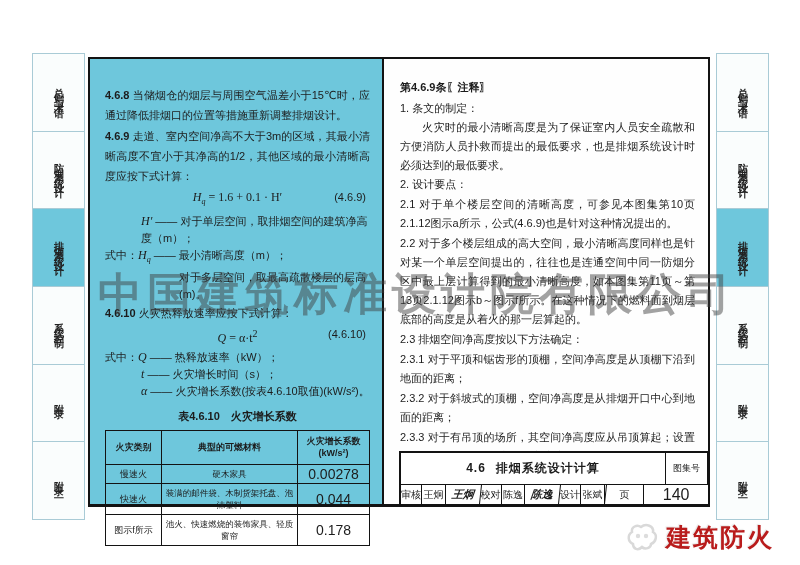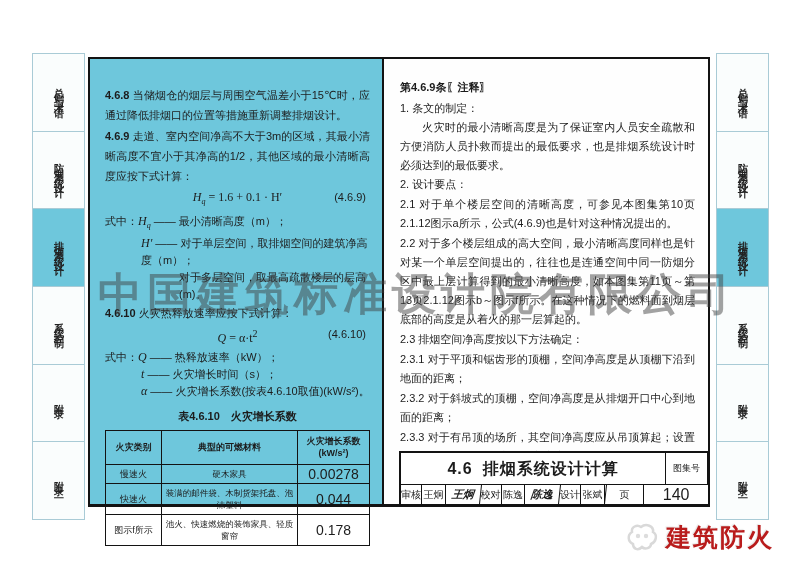--- a/index.html
+++ b/index.html
@@ -53,21 +53,21 @@
   .rp p { text-align:justify; margin:0; }
   .rp .head { font-weight:bold; margin-bottom:2px; }
   .rp .ind { text-indent:2em; }
   .rp .gap { margin-top:1px; }
 
   
   .title-block { position:absolute; right:0; bottom:0; width:309px; background:#fff;
                  border-top:2px solid #131313; border-left:2px solid #131313; font-size:9px; }
   .tb-row1 { display:flex; height:31px; }
   .tb-title { flex:1; display:flex; align-items:center; justify-content:center; gap:10px;
-              border-right:1px solid #131313; font-weight:bold; font-size:16px; letter-spacing:1px; }
+              border-right:1px solid #131313; font-weight:bold; font-size:12px; letter-spacing:1px; }
   .tb-figlabel { width:42px; display:flex; align-items:center; justify-content:center;
                  border-right:1px solid #131313; font-size:9px; }
   .tb-figno { width:70px; display:flex; align-items:center; justify-content:center;
               font-size:12px; font-family:"Liberation Serif",serif; }
   .tb-row2 { display:flex; height:20px; border-top:1px solid #131313; }
   .tb-row2 .c { display:flex; align-items:center; justify-content:center;
                 border-right:1px solid #131313; font-size:10px; overflow:hidden; white-space:nowrap; }
   .c.lab { width:23px; }
   .c.nam { width:26px; }
   .c.sig { width:38px; font-family:"Liberation Serif","DejaVu Serif",serif; font-style:italic;
@@ -139,22 +139,22 @@
     <div class="panel-left">
       <p class="clause"><b>4.6.8</b> <span>当储烟仓的烟层与周围空气温差小于15℃时，应通过降低排烟口的位置等措施重新调整排烟设计。</span></p>
       <p class="clause"><b>4.6.9</b> <span>走道、室内空间净高不大于3m的区域，其最小清晰高度不宜小于其净高的1/2，其他区域的最小清晰高度应按下式计算：</span></p>
 
       <div class="eq">
         <span class="mvar"><span>H</span><sub>q</sub></span><span> = 1.6 + 0.1 · H′</span>
         <span class="enum">(4.6.9)</span>
       </div>
 
       <div class="defs">
+        <div class="def i1"><span class="mvar"><span>H′</span></span><span> —— 对于单层空间，取排烟空间的建筑净高度（m）；</span></div>
         <div class="def"><span>式中：</span><span class="mvar"><span>H</span><sub>q</sub></span><span> —— 最小清晰高度（m）；</span></div>
-        <div class="def i1"><span class="mvar"><span>H′</span></span><span> —— 对于单层空间，取排烟空间的建筑净高度（m）；</span></div>
         <div class="def i2"><span>对于多层空间，取最高疏散楼层的层高(m)。</span></div>
       </div>
 
       <p class="clause"><b>4.6.10</b> <span>火灾热释放速率应按下式计算：</span></p>
 
       <div class="eq">
         <span class="mvar">Q</span><span> = α·t</span><sup>2</sup>
         <span class="enum">(4.6.10)</span>
       </div>
 

